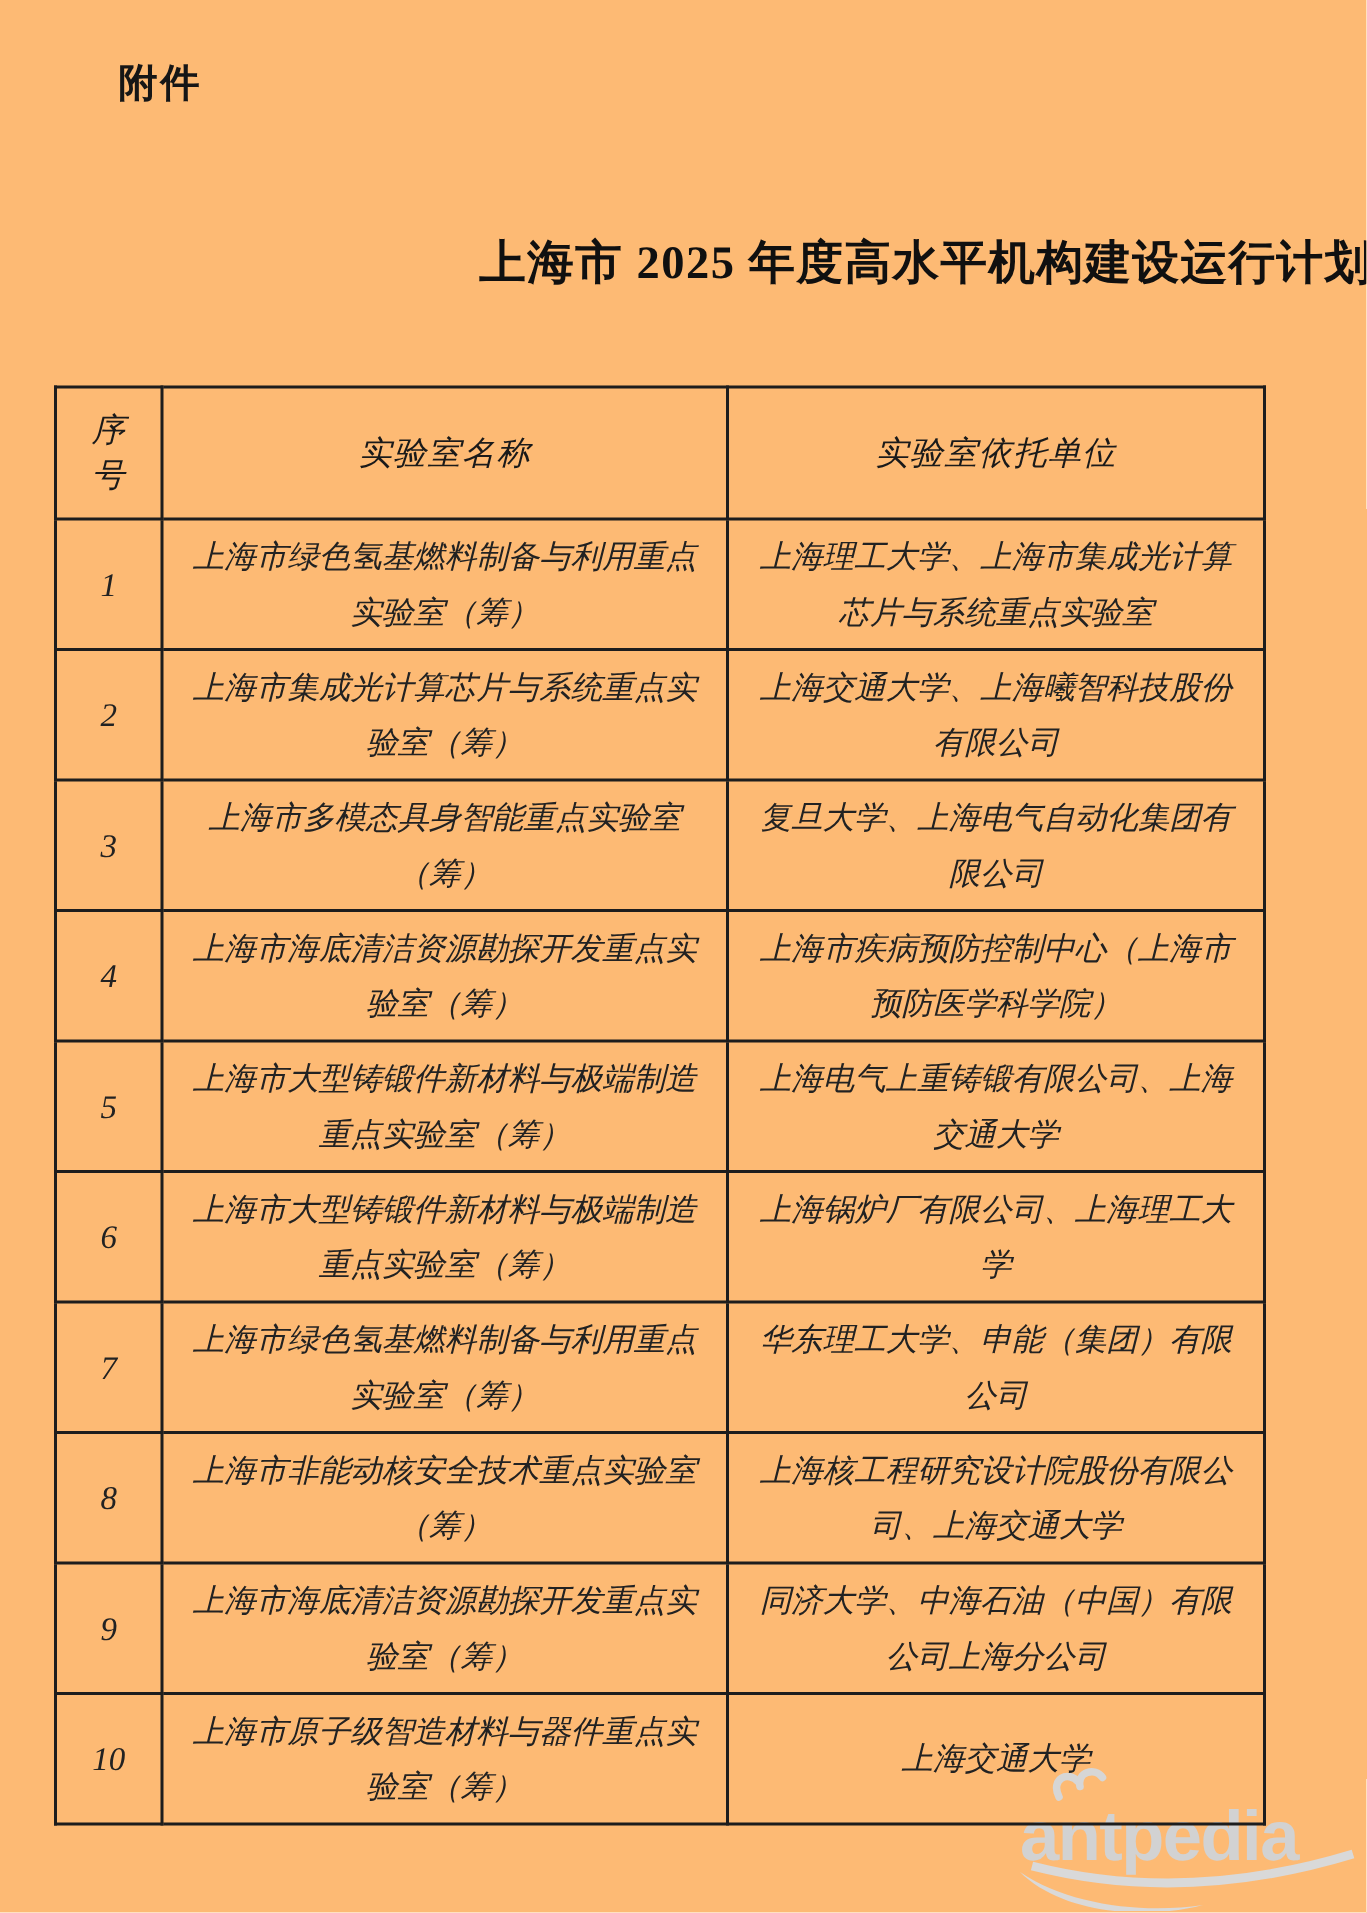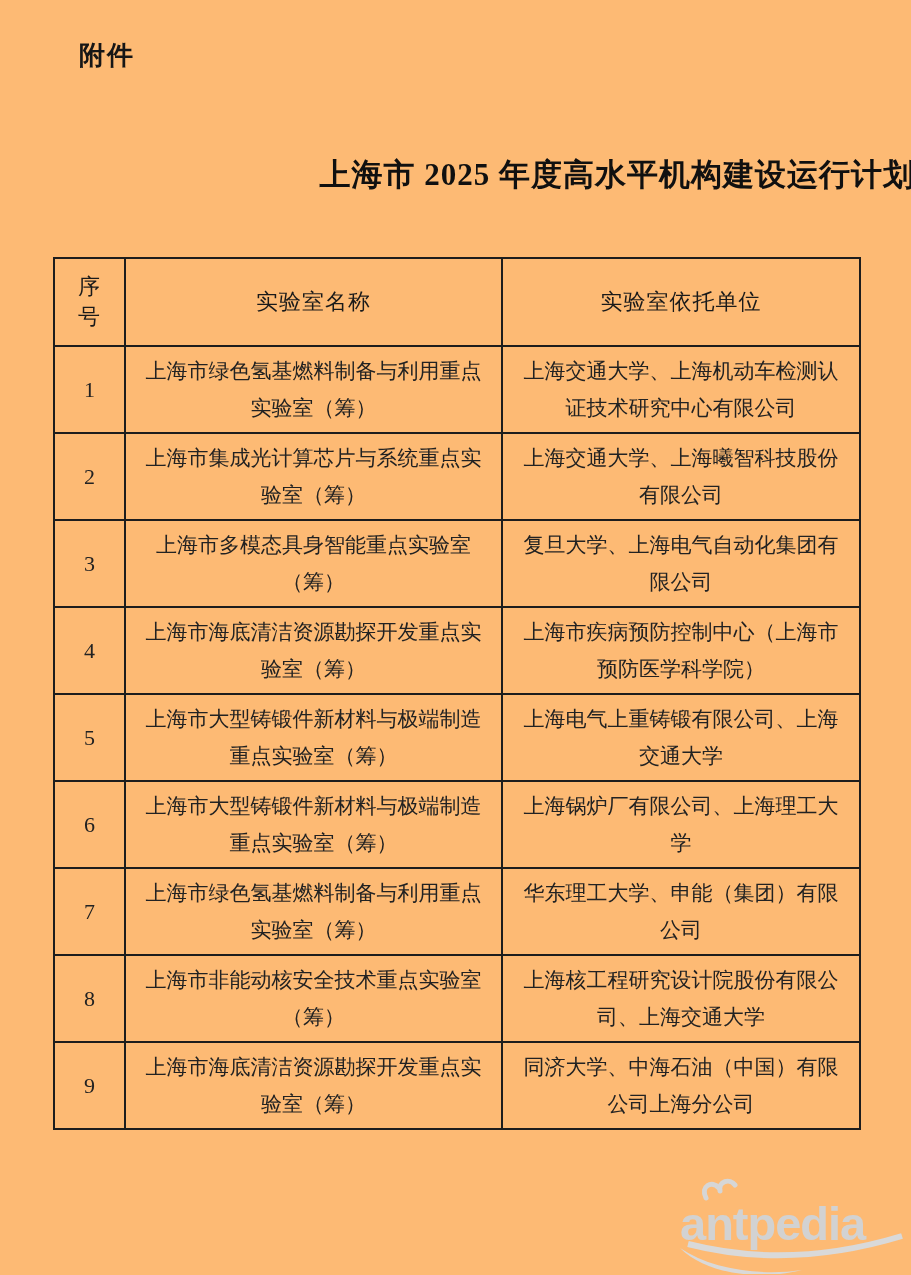--- a/index.html
+++ b/index.html
@@ -33,26 +33,27 @@
     font-family: "Liberation Serif", "DejaVu Serif", serif;
     font-weight: 700;
     font-size: 31px;
     line-height: 57px;
     letter-spacing: 1px;
     color: #101010;
     white-space: nowrap;
   }
   .lab-table {
     position: absolute;
-    left: 53px;
+    left: 36px;
     top: 257px;
     width: 806px;
     border-collapse: collapse;
     table-layout: fixed;
     z-index: 2;
+    font-style: italic;
   }
   .lab-table col.c-no  { width: 71px; }
   .lab-table col.c-lab { width: 377px; }
   .lab-table col.c-org { width: 358px; }
   .lab-table th, .lab-table td {
     border: 2px solid #1d1d1d;
     text-align: center;
     vertical-align: middle;
     background: transparent;
     font-weight: 400;
@@ -115,21 +116,21 @@
         <th>序号</th>
         <th>实验室名称</th>
         <th>实验室依托单位</th>
       </tr>
     </thead>
     <tbody>
 
     <tr style="">
         <td class="cell-no">1</td>
         <td class="cell-lab">上海市绿色氢基燃料制备与利用重点实验室（筹）</td>
-        <td class="cell-org">上海交通大学、上海机动车检测认证技术研究中心有限公司</td>
+        <td class="cell-org">上海理工大学、上海市集成光计算芯片与系统重点实验室</td>
       </tr>
         <tr style="">
         <td class="cell-no">2</td>
         <td class="cell-lab">上海市集成光计算芯片与系统重点实验室（筹）</td>
         <td class="cell-org">上海交通大学、上海曦智科技股份有限公司</td>
       </tr>
         <tr style="">
         <td class="cell-no">3</td>
         <td class="cell-lab">上海市多模态具身智能重点实验室（筹）</td>
         <td class="cell-org">复旦大学、上海电气自动化集团有限公司</td>
@@ -157,16 +158,21 @@
         <tr style="">
         <td class="cell-no">8</td>
         <td class="cell-lab">上海市非能动核安全技术重点实验室（筹）</td>
         <td class="cell-org">上海核工程研究设计院股份有限公司、上海交通大学</td>
       </tr>
         <tr style="">
         <td class="cell-no">9</td>
         <td class="cell-lab">上海市海底清洁资源勘探开发重点实验室（筹）</td>
         <td class="cell-org">同济大学、中海石油（中国）有限公司上海分公司</td>
       </tr>
+        <tr style="">
+        <td class="cell-no">10</td>
+        <td class="cell-lab">上海市原子级智造材料与器件重点实验室（筹）</td>
+        <td class="cell-org">上海交通大学</td>
+      </tr>
       </tbody>
   </table>
 
 </div>
 
 </body></html>

